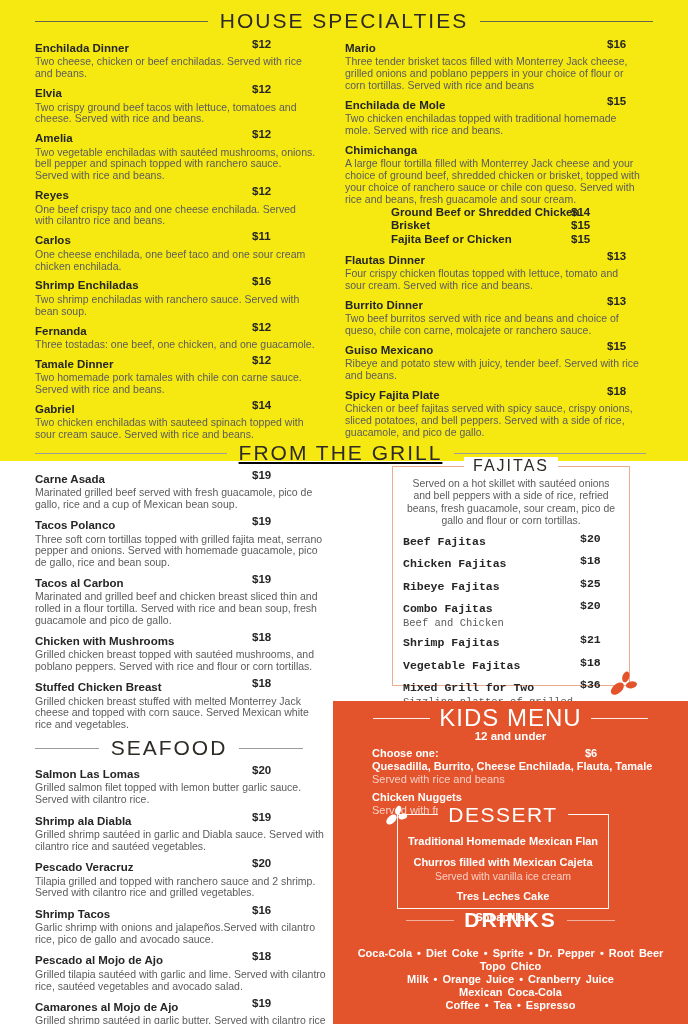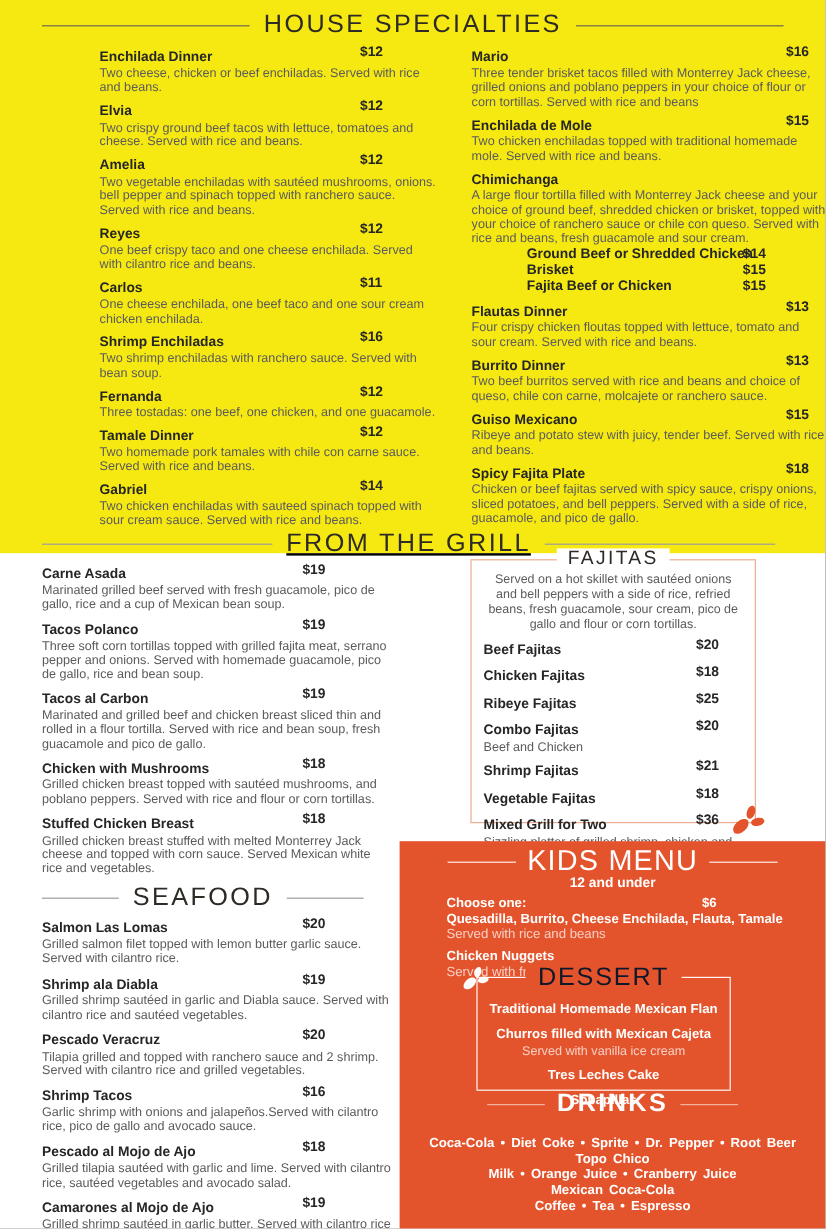--- a/index.html
+++ b/index.html
@@ -25,35 +25,35 @@
   .mi-price{ position:absolute; left:var(--price-x,217px); top:0;
              font-weight:bold; font-size:11.5px; color:var(--name-color); }
   .mi-desc{ font-size:10.5px; color:var(--desc-color); line-height:1.13; }
   .mi-opt{ position:relative; margin-left:46px; line-height:1.18;
            font-weight:bold; font-size:11.5px; color:var(--name-color); }
   .mi-opt .opt-price{ position:absolute; left:180px; top:0; }
   
   .sec-yellow{ position:absolute; top:0; left:0; width:688px; height:461px;
                background:var(--yellow); }
   .hs-heading{ position:absolute; top:9px; left:35px; right:35px; }
-  .hs-cols{ position:absolute; top:38px; left:35px; display:flex;margin-left:48px; }
+  .hs-cols{ position:absolute; top:38px; left:35px; display:flex; }
   .hs-left{ width:282px; }
   .hs-right{ margin-left:28px; width:296px; --price-x:262px; }
   
   .grill-heading{ position:absolute; top:441px; left:35px; right:42px;text-decoration:underline; }
   .grill-list{ position:absolute; top:469px; left:35px; width:292px; }
   .grill-list .mi{ margin-bottom:4px; }
   
   .fj-box{ position:absolute; left:392px; top:466px; width:236px; height:218px;
            border:1px solid var(--fajitas-border); background:var(--white); }
   .fj-title{ margin:-10px auto 0; width:max-content; background:var(--white);
              padding:0 9px; font-size:16px; letter-spacing:2px; color:var(--ink); }
   .fj-intro{ margin:3px 12px 5px; text-align:center; font-size:10.4px;
              color:var(--desc-color); line-height:1.18; }
-  .fj-list{ margin-left:10px; width:196px; --price-x:177px; }
+  .fj-list{ margin-left:10px; width:196px;font-family:Liberation Mono, monospace; --price-x:177px; }
   .fj-list .mi{ margin-bottom:4px; }
   .fj-list .mi-desc{ width:210px; }
   .leaf{ position:absolute; }
   .leaf svg{ display:block; width:100%; height:100%; }
   .leaf-fajitas{ left:607px; top:668px; width:32px; height:30px; }
   
   .sf-heading{ position:absolute; top:736px; left:35px; width:268px; }
   .sf-list{ position:absolute; top:764px; left:35px; width:300px; }
   .sf-list .mi{ margin-bottom:4.5px; }
   
@@ -66,21 +66,21 @@
   .km-body{ margin:5px 10px 0 39px; font-size:11px; line-height:1.16; }
   .km-row{ position:relative; font-weight:bold; }
   .km-row .km-price{ position:absolute; left:213px; top:0; font-weight:bold; }
   .km-bold{ font-weight:bold; }
   .km-light{ color:rgba(255,255,255,0.72); }
   .km-gap{ height:6px; }
   
   .ds-box{ position:absolute; left:64px; top:113px; width:210px; height:93px;
            border:1px solid rgba(255,255,255,0.95); }
   .ds-title{ margin:-12px auto 0; width:max-content; background:var(--orange);
-             padding:0 10px; font-size:21px; letter-spacing:1.5px; color:#0f172a; }
+             padding:0 10px; font-size:21px; letter-spacing:1.5px; color:#ffffff; }
   .leaf-dessert{ left:-15px; top:-12px; width:26px; height:24px; }
   .ds-list{ margin-top:4px; text-align:center; --price-x:0; }
   .ds-list .mi{ margin-bottom:3px; }
   .ds-list .mi-name{ color:#fff; font-size:11px; }
   .ds-list .mi-desc{ color:rgba(255,255,255,0.72); font-size:10.5px; }
   
   .dr-heading{ position:absolute; top:207px; left:0; right:0; display:flex;
                justify-content:center; align-items:center; }
   .dr-heading .srule{ width:48px; height:1px; background:rgba(255,255,255,0.55); }
   .dr-heading h2{ margin:0 10px; color:#fff; font-size:21px; letter-spacing:2px;

